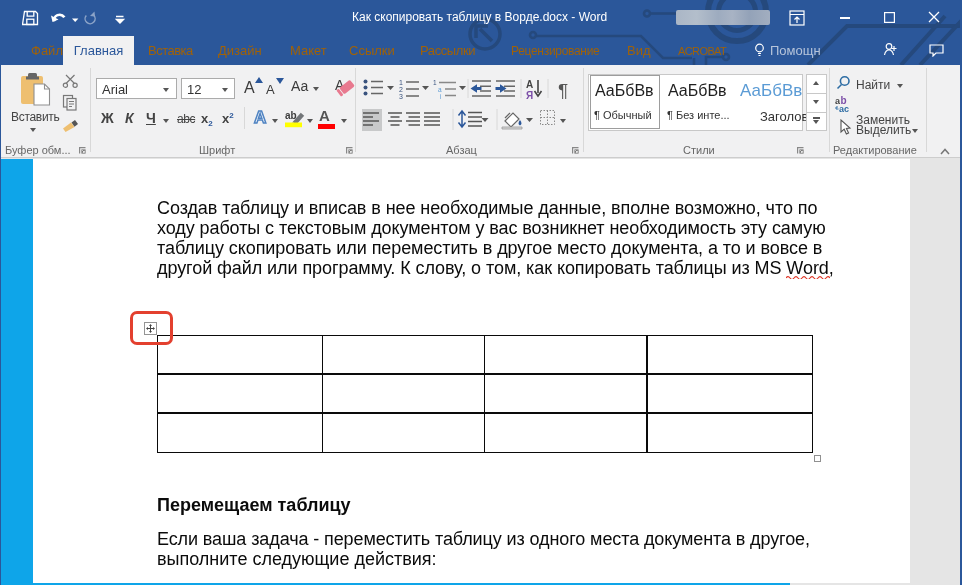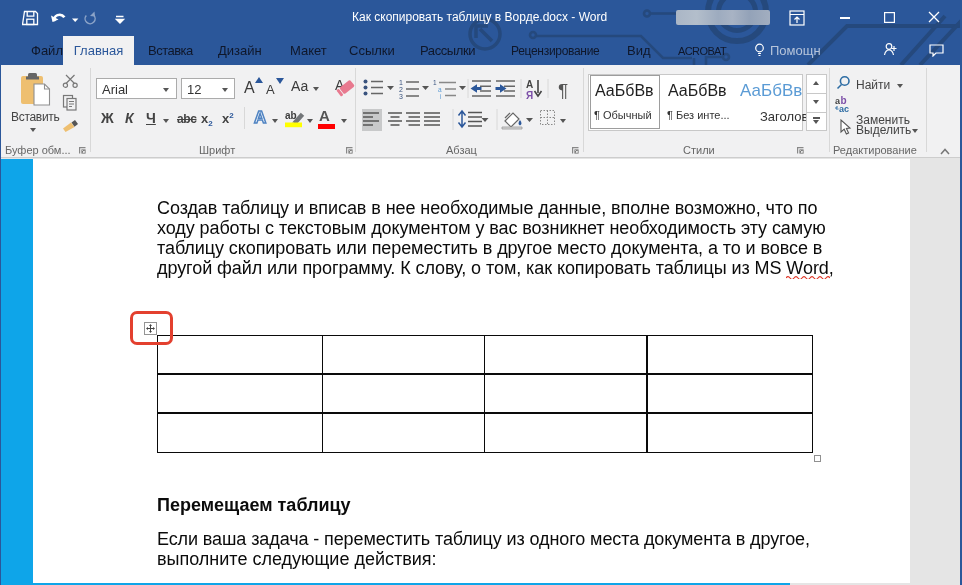--- a/index.html
+++ b/index.html
@@ -2,21 +2,21 @@
 <html><head><meta charset="utf-8">
 <style>
 *{margin:0;padding:0;box-sizing:border-box;}
 html,body{width:962px;height:585px;overflow:hidden;}
 body{font-family:"Liberation Sans",sans-serif;position:relative;background:#e5e5e5;}
 .abs{position:absolute;}
 
 #titlebar{left:0;top:0;width:962px;height:36px;background:#2b579a;}
 #tabrow{left:0;top:36px;width:962px;height:29px;background:#2b579a;}
 .ttxt{color:#fff;font-size:12px;top:10px;white-space:nowrap;}
-.tab{color:#0f172a;font-size:13px;top:43px;white-space:nowrap;}
+.tab{color:#a16207;font-size:13px;top:43px;white-space:nowrap;}
 #activetab{left:63px;top:36px;width:71px;height:29px;background:#f1f1f2;}
 #activetab span{position:absolute;left:0;right:0;top:7px;text-align:center;color:#2b579a;font-size:13px;}
 
 #ribbon{left:0;top:65px;width:962px;height:92.5px;background:#f1f1f2;border-bottom:1px solid #cdcdcd;}
 .gsep{position:absolute;top:3px;bottom:5px;width:1px;background:#d8d8d8;}
 .glabel{position:absolute;top:79px;font-size:11px;color:#666;white-space:nowrap;}
 .launch{position:absolute;top:147.5px;width:7px;height:7px;}
 .ribtxt{position:absolute;font-size:12px;color:#444;white-space:nowrap;}
 .combo{position:absolute;background:#fff;border:1px solid #ababab;}
 .caret{position:absolute;width:0;height:0;border-left:3.5px solid transparent;border-right:3.5px solid transparent;border-top:4px solid #555;}
@@ -168,21 +168,21 @@
       <g transform="rotate(-38 11 13)">
         <rect x="6.5" y="9.5" width="13.5" height="8" rx="1.5" fill="#e8798f"></rect>
         <rect x="2.6" y="9.5" width="3" height="8" rx="1.2" fill="#e8798f"></rect>
       </g>
     </svg>
 
   <div class="ribtxt" style="left:101px;top:45px;font-size:14px;font-weight:bold;">Ж</div>
   <div class="ribtxt" style="left:125px;top:45px;font-size:14px;font-style:italic;font-weight:bold;">К</div>
   <div class="ribtxt" style="left:146px;top:45px;font-size:14px;font-weight:bold;text-decoration:underline;">Ч</div>
   <div class="caret" style="left:163px;top:54px;"></div>
-  <div class="ribtxt" style="left:177px;top:47px;font-size:12px;font-weight:bold;text-decoration:line-through;letter-spacing:-0.4px;">abc</div>
+  <div class="ribtxt" style="left:177px;top:47px;font-size:12px;font-weight:normal;text-decoration:line-through;letter-spacing:-0.4px;">abc</div>
   <div class="ribtxt" style="left:201px;top:46px;font-size:13px;font-weight:bold;">x<span style="font-size:8px;color:#2b579a;position:relative;top:3px;">2</span></div>
   <div class="ribtxt" style="left:222px;top:46px;font-size:13px;font-weight:bold;">x<span style="font-size:8px;color:#2b579a;position:relative;top:-5px;">2</span></div>
   <div class="gsep" style="left:244px;top:42px;bottom:28px;"></div>
   <div class="ribtxt" style="left:254px;top:43px;font-size:17px;font-weight:bold;color:#fff;-webkit-text-stroke:1.5px #4f83c2;">А</div>
   <div class="caret" style="left:272px;top:54px;"></div>
   <svg class="abs" style="left:285px;top:44px" width="20" height="20" viewBox="0 0 20 20">
       <text x="0" y="10" font-size="10" font-weight="bold" fill="#3d3d3d" font-family="Liberation Sans">ab</text>
       <path d="M7.8 12.8 l8 -9 l3.4 3 l-8 9 z" fill="#737679"></path>
       <path d="M7.8 12.8 l3.4 3 l-5 1.6 z" fill="#8b8e91"></path>
       <rect x="0" y="13.5" width="17" height="4.7" fill="#ffff00"></rect>

